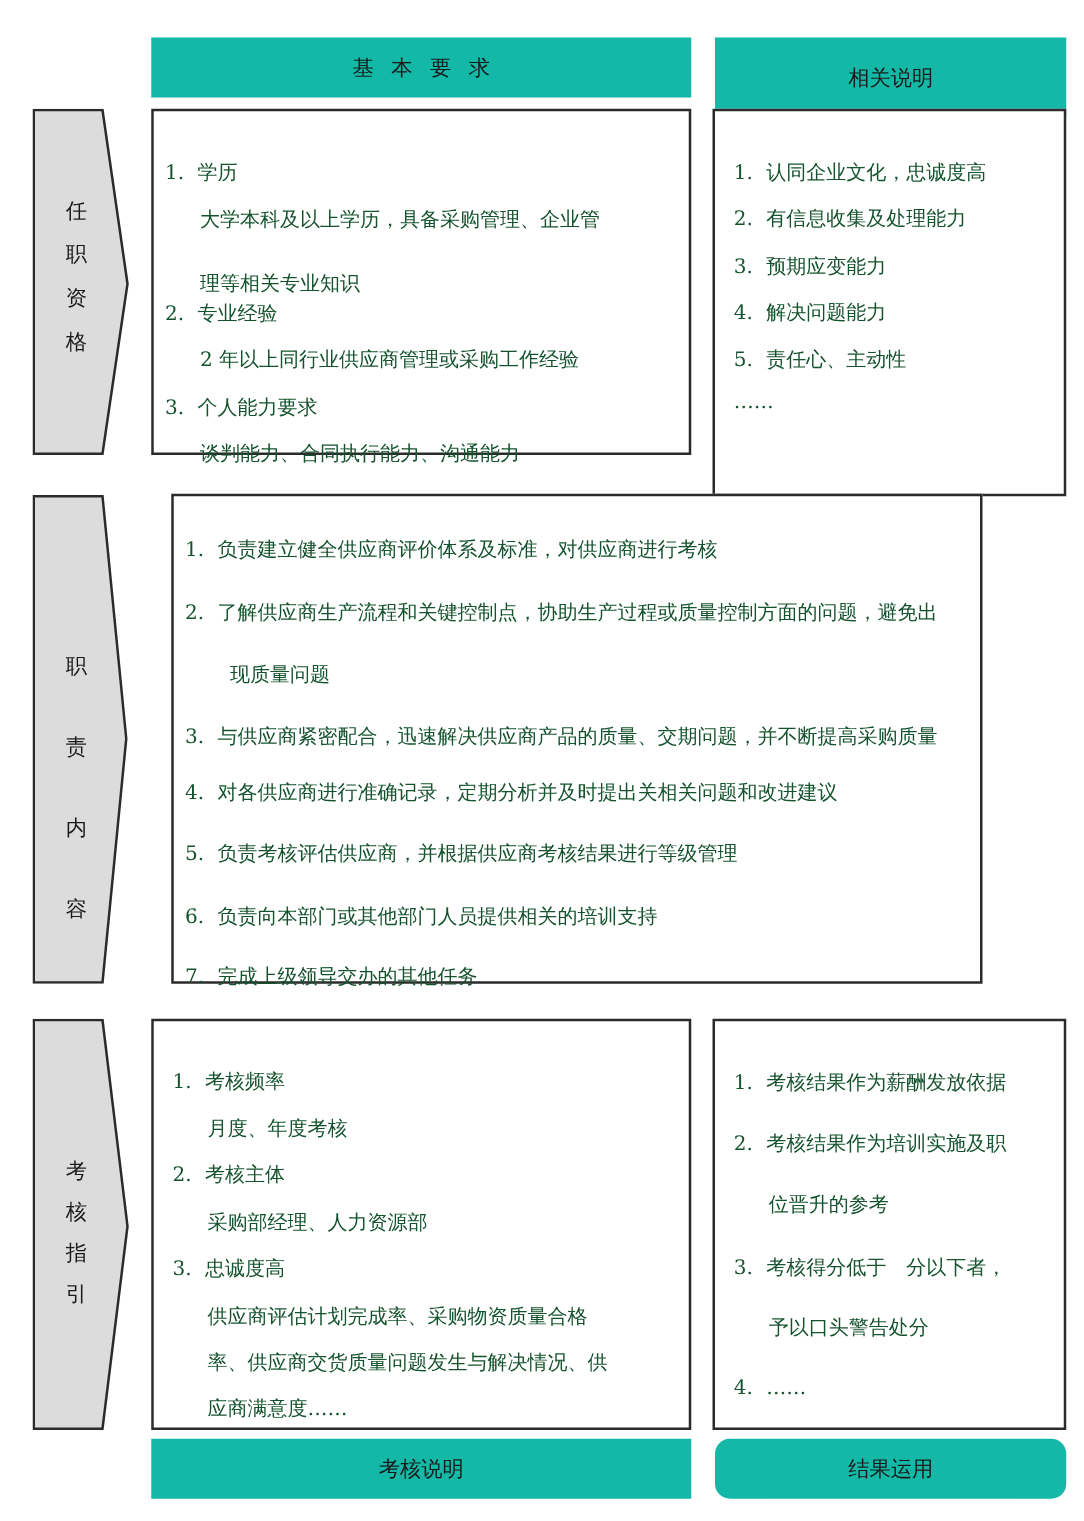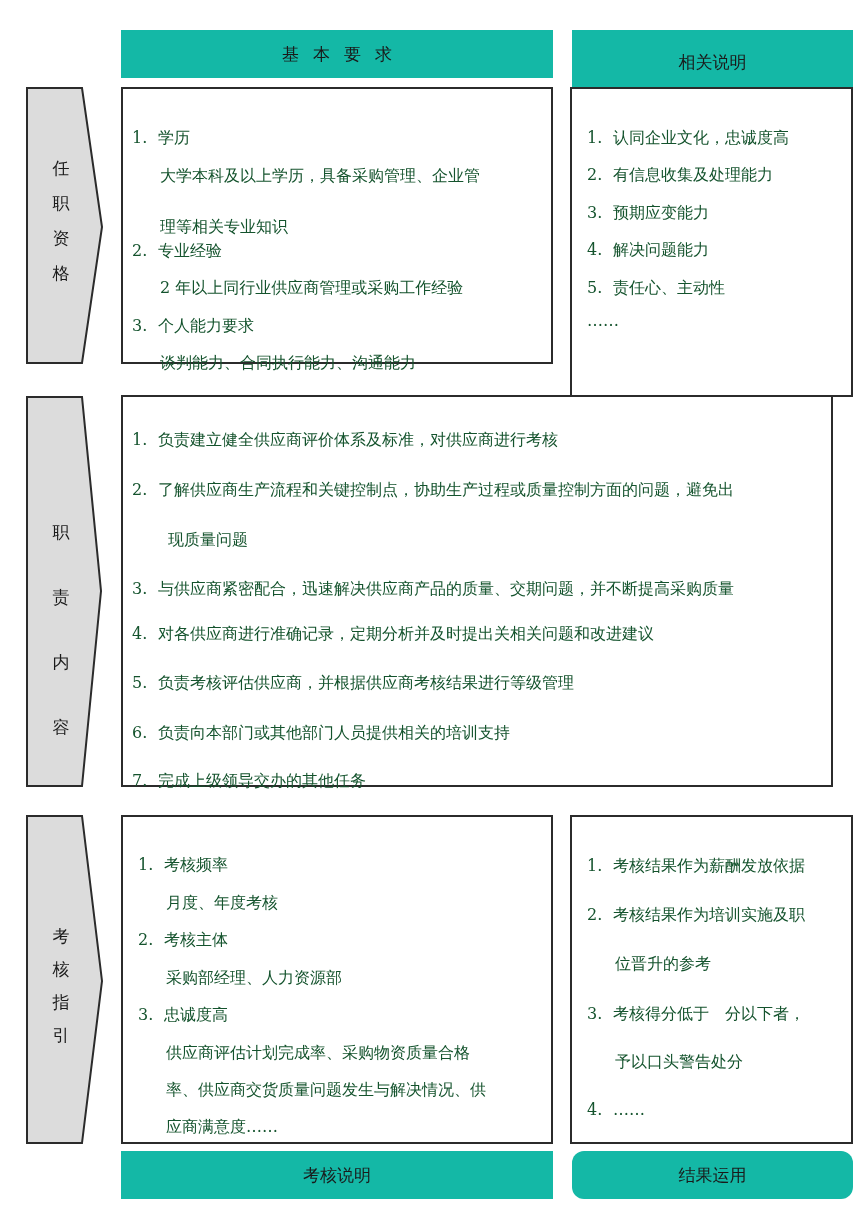--- a/index.html
+++ b/index.html
@@ -64,21 +64,21 @@
     <polygon points="1,1 56,1 75,195 56,390 1,390" fill="#dcdcdc" stroke="#2b2b2b" stroke-width="2"></polygon>
   </svg>
   <div class="lbl" style="top:125px;gap:42px;">
     <span>职</span>
     <span>责</span>
     <span>内</span>
     <span>容</span>
   </div>
 </div>
 
-<div class="box" style="left:121px;top:395px;width:712px;height:392px;">
+<div class="box" style="left:137px;top:395px;width:649px;height:392px;">
   <div class="line" style="left:9px;top:16px;"><span class="num">1.</span><span>负责建立健全供应商评价体系及标准，对供应商进行考核</span></div>
   <div class="line" style="left:9px;top:66px;"><span class="num">2.</span><span>了解供应商生产流程和关键控制点，协助生产过程或质量控制方面的问题，避免出</span></div>
   <div class="line" style="left:45px;top:116px;">现质量问题</div>
   <div class="line" style="left:9px;top:165px;"><span class="num">3.</span><span>与供应商紧密配合，迅速解决供应商产品的质量、交期问题，并不断提高采购质量</span></div>
   <div class="line" style="left:9px;top:210px;"><span class="num">4.</span><span>对各供应商进行准确记录，定期分析并及时提出关相关问题和改进建议</span></div>
   <div class="line" style="left:9px;top:259px;"><span class="num">5.</span><span>负责考核评估供应商，并根据供应商考核结果进行等级管理</span></div>
   <div class="line" style="left:9px;top:309px;"><span class="num">6.</span><span>负责向本部门或其他部门人员提供相关的培训支持</span></div>
   <div class="line" style="left:9px;top:357px;"><span class="num">7.</span><span>完成上级领导交办的其他任务</span></div>
 </div>
 

